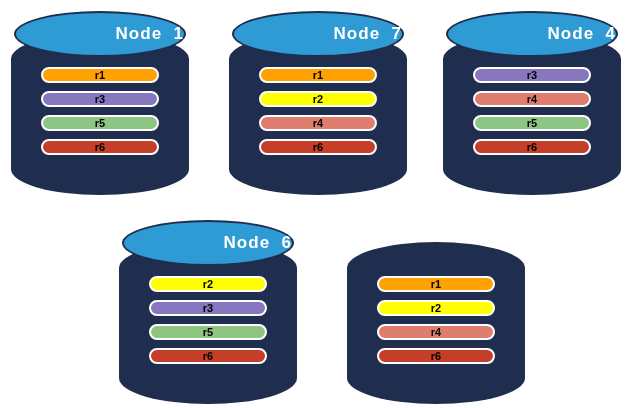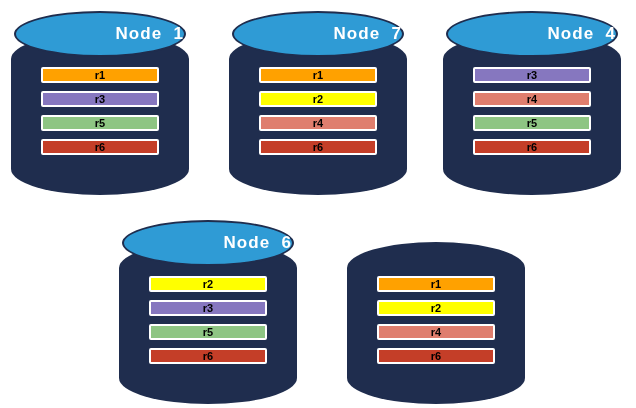--- a/index.html
+++ b/index.html
@@ -32,21 +32,21 @@
     user-select:none;
   }
   .bars{
     position:absolute;top:56px;left:0;right:0;
     width:118px;margin:0 auto;
   }
   .bar{
     height:16px;
     box-sizing:border-box;
     border:2px solid #ffffff;
-    border-radius:2px;
+    border-radius:8px;
     margin-bottom:8px;
     display:flex;align-items:center;justify-content:center;
   }
   .bar span{
     font-size:11px;
     font-weight:bold;
     color:#000000;
     line-height:1;
   }
   

